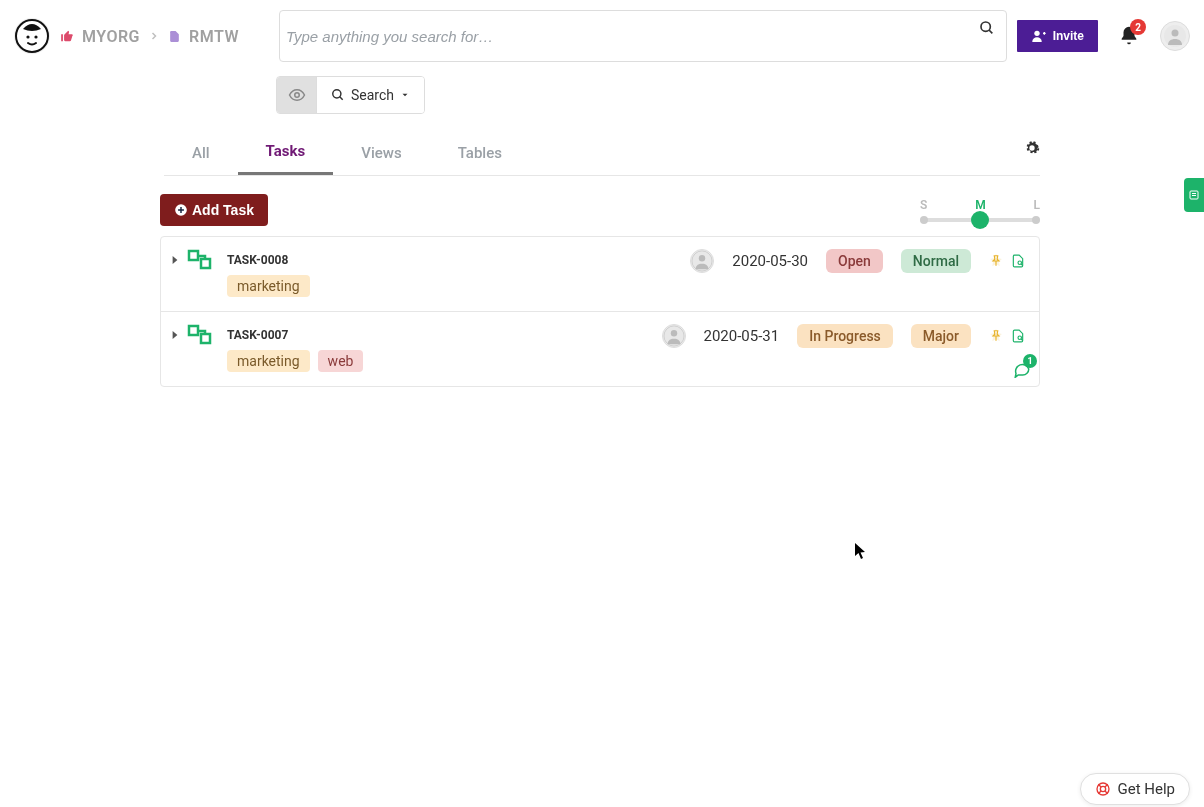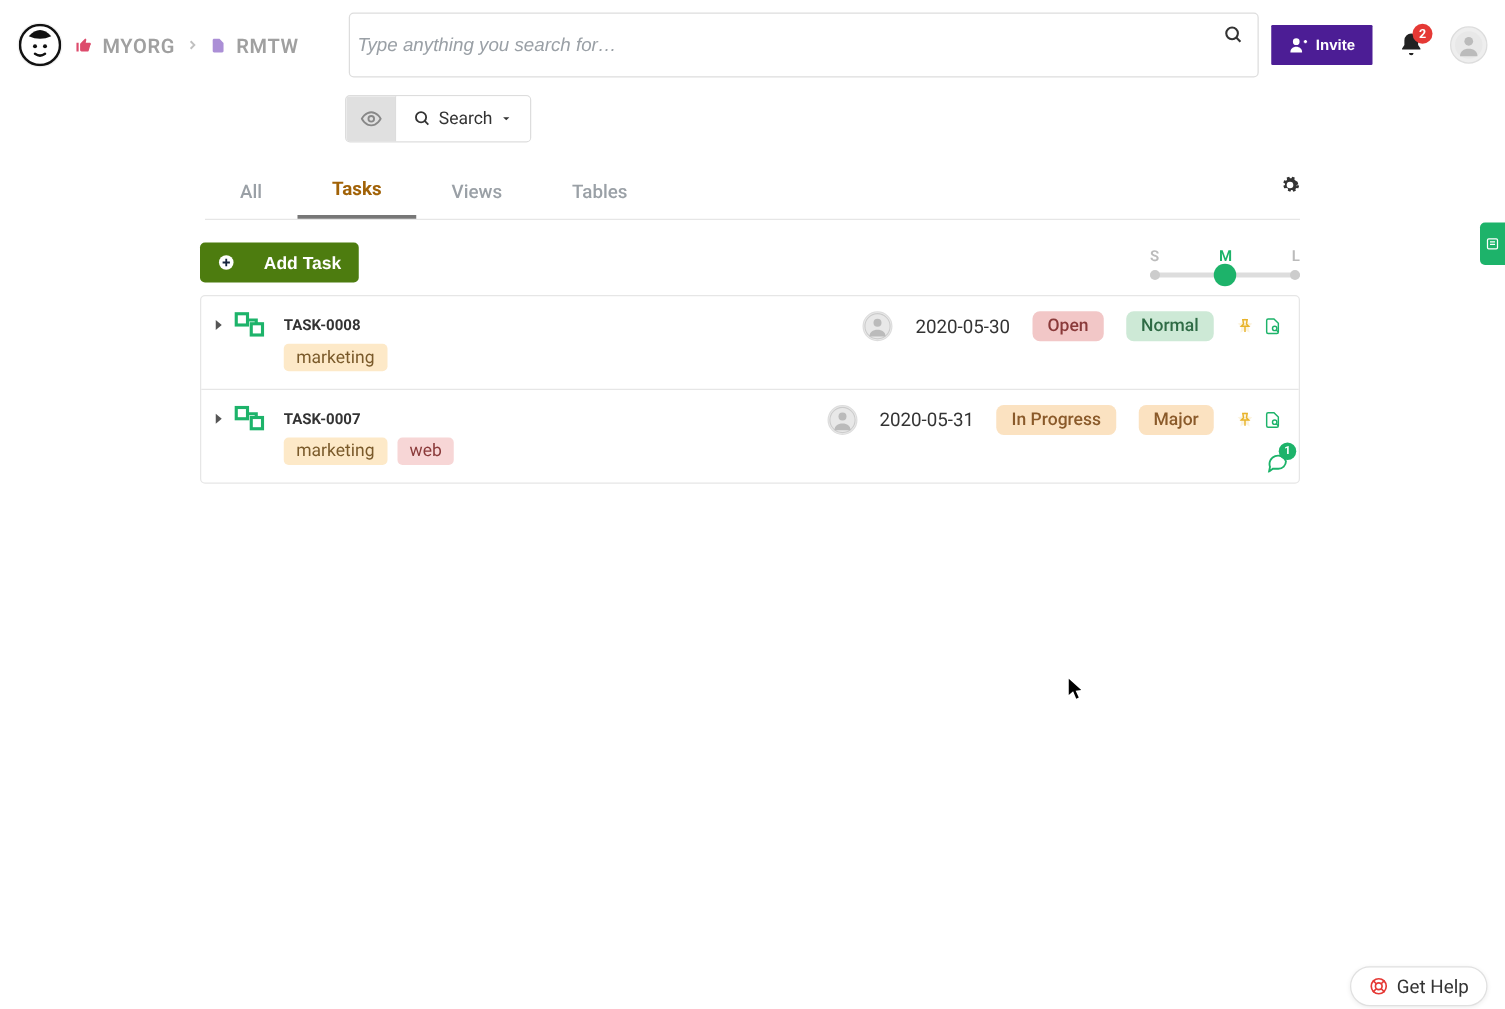--- a/index.html
+++ b/index.html
@@ -31,26 +31,26 @@
   .btn-search-dd { height:36px; padding:0 14px; display:flex; align-items:center; gap:6px; background:#fff; cursor:pointer; font-size:14px;}
   .title-group { display:flex; border:1px solid #ddd; border-radius:4px; overflow:hidden; flex:0 0 490px;}
   .title-group .icon-box { width:40px; height:36px; display:flex; align-items:center; justify-content:center; color:#aaa; border-right:1px solid #ddd; background:#fff;}
   .title-input { flex:1; border:none; padding:0 12px; font-size:15px; font-style:italic; color:#777; }
   .title-group .save-box { width:40px; height:36px; display:flex; align-items:center; justify-content:center; color:#bbb; border-left:1px solid #ddd; background:#fff;}
   .share-btn { height:36px; padding:0 16px; background:#8a8d91; color:#fff; font-weight:600; border-left:1px solid #ddd; display:flex; align-items:center; cursor:pointer;}
 
   
   .tabs-row { display:flex; align-items:center; border-bottom:1px solid #e6e6e6; margin:6px 164px 0 164px; position:relative;}
   .tab { padding:12px 28px; color:#9aa0a6; font-weight:500; cursor:pointer; font-size:15px;}
-  .tab.active { color:#a16207; font-weight:700; border-bottom:3px solid #777; }
+  .tab.active { color:#701a75; font-weight:700; border-bottom:3px solid #777; }
   .gear { position:absolute; right:0; top:10px; color:#333; cursor:pointer;}
 
   
   .controls-row { display:flex; align-items:center; justify-content:space-between; margin:18px 164px 10px 160px;}
-  .add-btn { background:#4d7c0f; color:#fff; border:none; border-radius:4px; padding:8px 14px; font-weight:600; display:flex; align-items:center; gap:23px; cursor:pointer; font-size:14px;}
+  .add-btn { background:#7f1d1d; color:#fff; border:none; border-radius:4px; padding:8px 14px; font-weight:600; display:flex; align-items:center; gap:4px; cursor:pointer; font-size:14px;}
   .size-slider-wrap { width:120px; }
   .size-labels { display:flex; justify-content:space-between; font-size:12px; color:#bbb; font-weight:600;}
   .size-labels .active{color:#1db36a;}
   .slider-track { position:relative; height:4px; background:#ddd; margin-top:6px; border-radius:2px;}
   .slider-dot { position:absolute; width:8px;height:8px;border-radius:50%;background:#ccc;top:-2px;}
   .slider-dot.l{left:0;} .slider-dot.r{right:0;}
   .slider-knob { position:absolute; width:18px;height:18px;border-radius:50%;background:#1db36a; top:-7px; left:50%; transform:translateX(-50%); cursor:pointer;}
 
   
   .task-list { margin:10px 164px 0 160px; border:1px solid #e6e6e6; border-radius:4px; }

